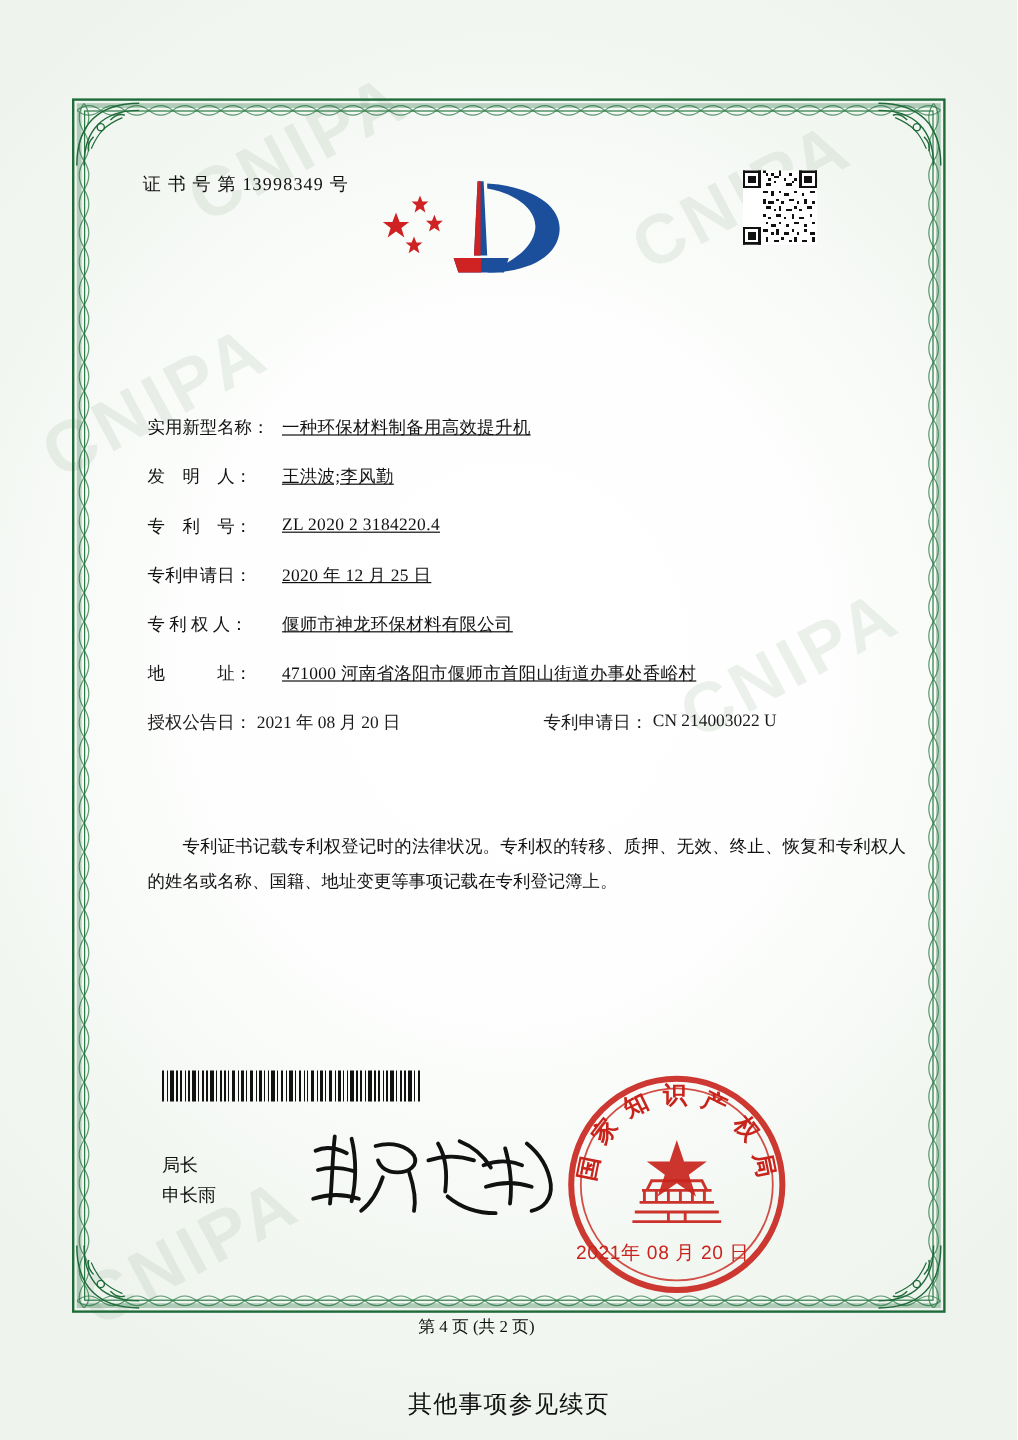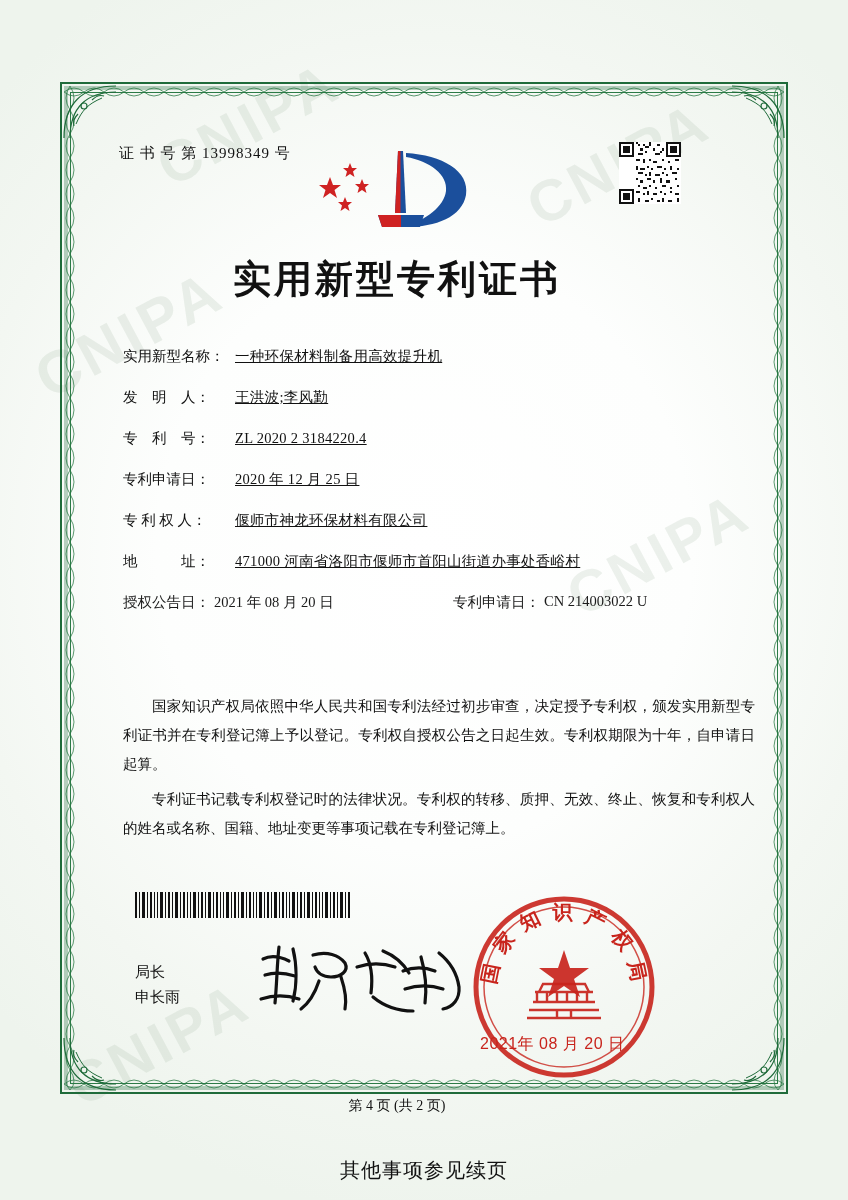--- a/index.html
+++ b/index.html
@@ -433,21 +433,20 @@
 
       <path d="M104 6 C 140 8 168 24 164 48 C 160 70 134 80 104 80 C 124 72 142 60 144 44 C 146 28 128 14 104 10 Z" fill="#1b4f9c"></path>
 
       <path d="M96 4 L 101 4 L 104 66 L 93 66 Z" fill="#1b4f9c"></path>
       <path d="M96 4 L 98.5 4 L 98.5 66 L 93 66 Z" fill="#cf2222"></path>
 
       <path d="M76 68 L 122 68 L 118 80 L 80 80 Z" fill="#1b4f9c"></path>
       <path d="M76 68 L 99 68 L 99 80 L 80 80 Z" fill="#cf2222"></path>
     </svg>
 
-    <div class="title">实用新型专利证书</div>
 
     <div class="fields">
       <div class="field">
         <span class="lbl">实用新型名称：</span>
         <span class="val">一种环保材料制备用高效提升机</span>
       </div>
       <div class="field">
         <span class="lbl">发　明　人：</span>
         <span class="val">王洪波;李风勤</span>
       </div>
@@ -473,21 +472,20 @@
           <span class="val">2021 年 08 月 20 日</span>
         </span>
         <span class="seg2">
           <span class="lbl">专利申请日：</span>
           <span class="val">CN 214003022 U</span>
         </span>
       </div>
     </div>
 
     <div class="paras">
-      <p>国家知识产权局依照中华人民共和国专利法经过初步审查，决定授予专利权，颁发实用新型专利证书并在专利登记簿上予以登记。专利权自授权公告之日起生效。专利权期限为十年，自申请日起算。</p>
       <p>专利证书记载专利权登记时的法律状况。专利权的转移、质押、无效、终止、恢复和专利权人的姓名或名称、国籍、地址变更等事项记载在专利登记簿上。</p>
     </div>
 
     <svg class="barcode" viewBox="0 0 218 26" shape-rendering="crispEdges">
       <rect width="218" height="26" fill="#ffffff" opacity="0"></rect>
       <g fill="#111111">
         <rect x="0" y="0" width="2" height="26"></rect>
           <rect x="4" y="0" width="1" height="26"></rect>
         <rect x="7" y="0" width="3" height="26"></rect>
           <rect x="12" y="0" width="1" height="26"></rect>

